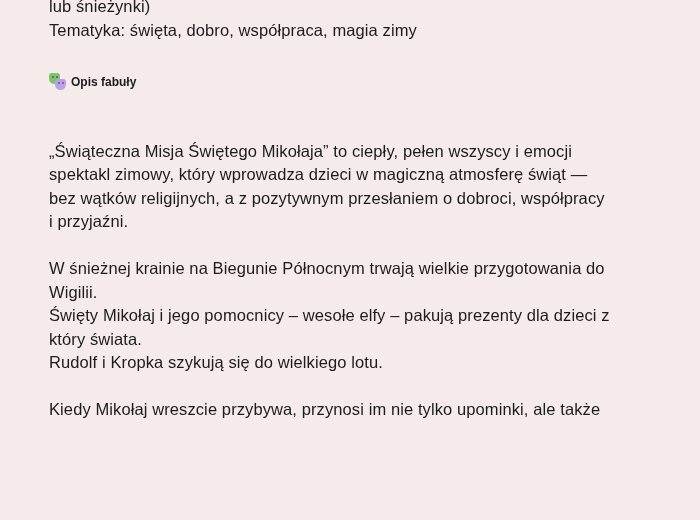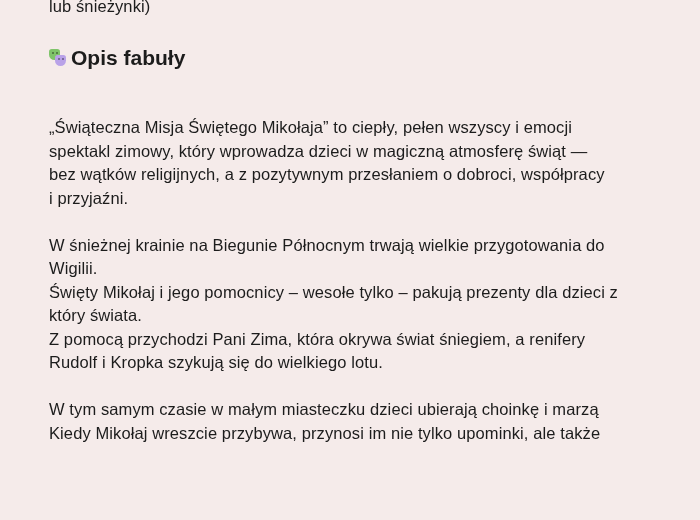--- a/index.html
+++ b/index.html
@@ -32,21 +32,21 @@
     .gap {
       display: block;
       height: 23.5px;
     }
     .heading {
       display: flex;
       align-items: center;
       height: 24px;
       margin-top: 4px;
       font-weight: bold;
-      font-size: 21px;
+      font-size: 12px;
     }
     .heading .masks {
       position: relative;
       width: 18px;
       height: 18px;
       margin-right: 4px;
     }
     .mask {
       position: absolute;
       width: 11px;
@@ -69,20 +69,21 @@
     .section { display: block; }
     .spacer-lg { display: block; height: 46px; }
   </style>
 </head>
 <body>
 
 <div class="doc">
 
   <div class="section">
     <span class="line">lub śnieżynki)</span>
+    <span class="line">Tematyka: święta, dobro, współpraca, magia zimy</span>
   </div>
 
   <span class="gap"></span>
 
   <div class="heading">
     <span class="masks">
       <span class="mask green"></span>
       <span class="mask purple"></span>
     </span>
     <span>Opis fabuły</span>
@@ -95,26 +96,24 @@
     <span class="line">spektakl zimowy, który wprowadza dzieci w magiczną atmosferę świąt —</span>
     <span class="line">bez wątków religijnych, a z pozytywnym przesłaniem o dobroci, współpracy</span>
     <span class="line">i przyjaźni.</span>
   </div>
 
   <span class="gap"></span>
 
   <div class="section">
     <span class="line">W śnieżnej krainie na Biegunie Północnym trwają wielkie przygotowania do</span>
     <span class="line">Wigilii.</span>
-    <span class="line">Święty Mikołaj i jego pomocnicy – wesołe tylko – pakują prezenty dla dzieci z</span>
+    <span class="line">Święty Mikołaj i jego pomocnicy – wesołe elfy – pakują prezenty dla dzieci z</span>
     <span class="line">który świata.</span>
-    <span class="line">Z pomocą przychodzi Pani Zima, która okrywa świat śniegiem, a renifery</span>
     <span class="line">Rudolf i Kropka szykują się do wielkiego lotu.</span>
   </div>
 
   <span class="gap"></span>
 
   <div class="section">
-    <span class="line">W tym samym czasie w małym miasteczku dzieci ubierają choinkę i marzą</span>
     <span class="line">Kiedy Mikołaj wreszcie przybywa, przynosi im nie tylko upominki, ale także</span>
   </div>
 
 </div>
 
 </body></html>

